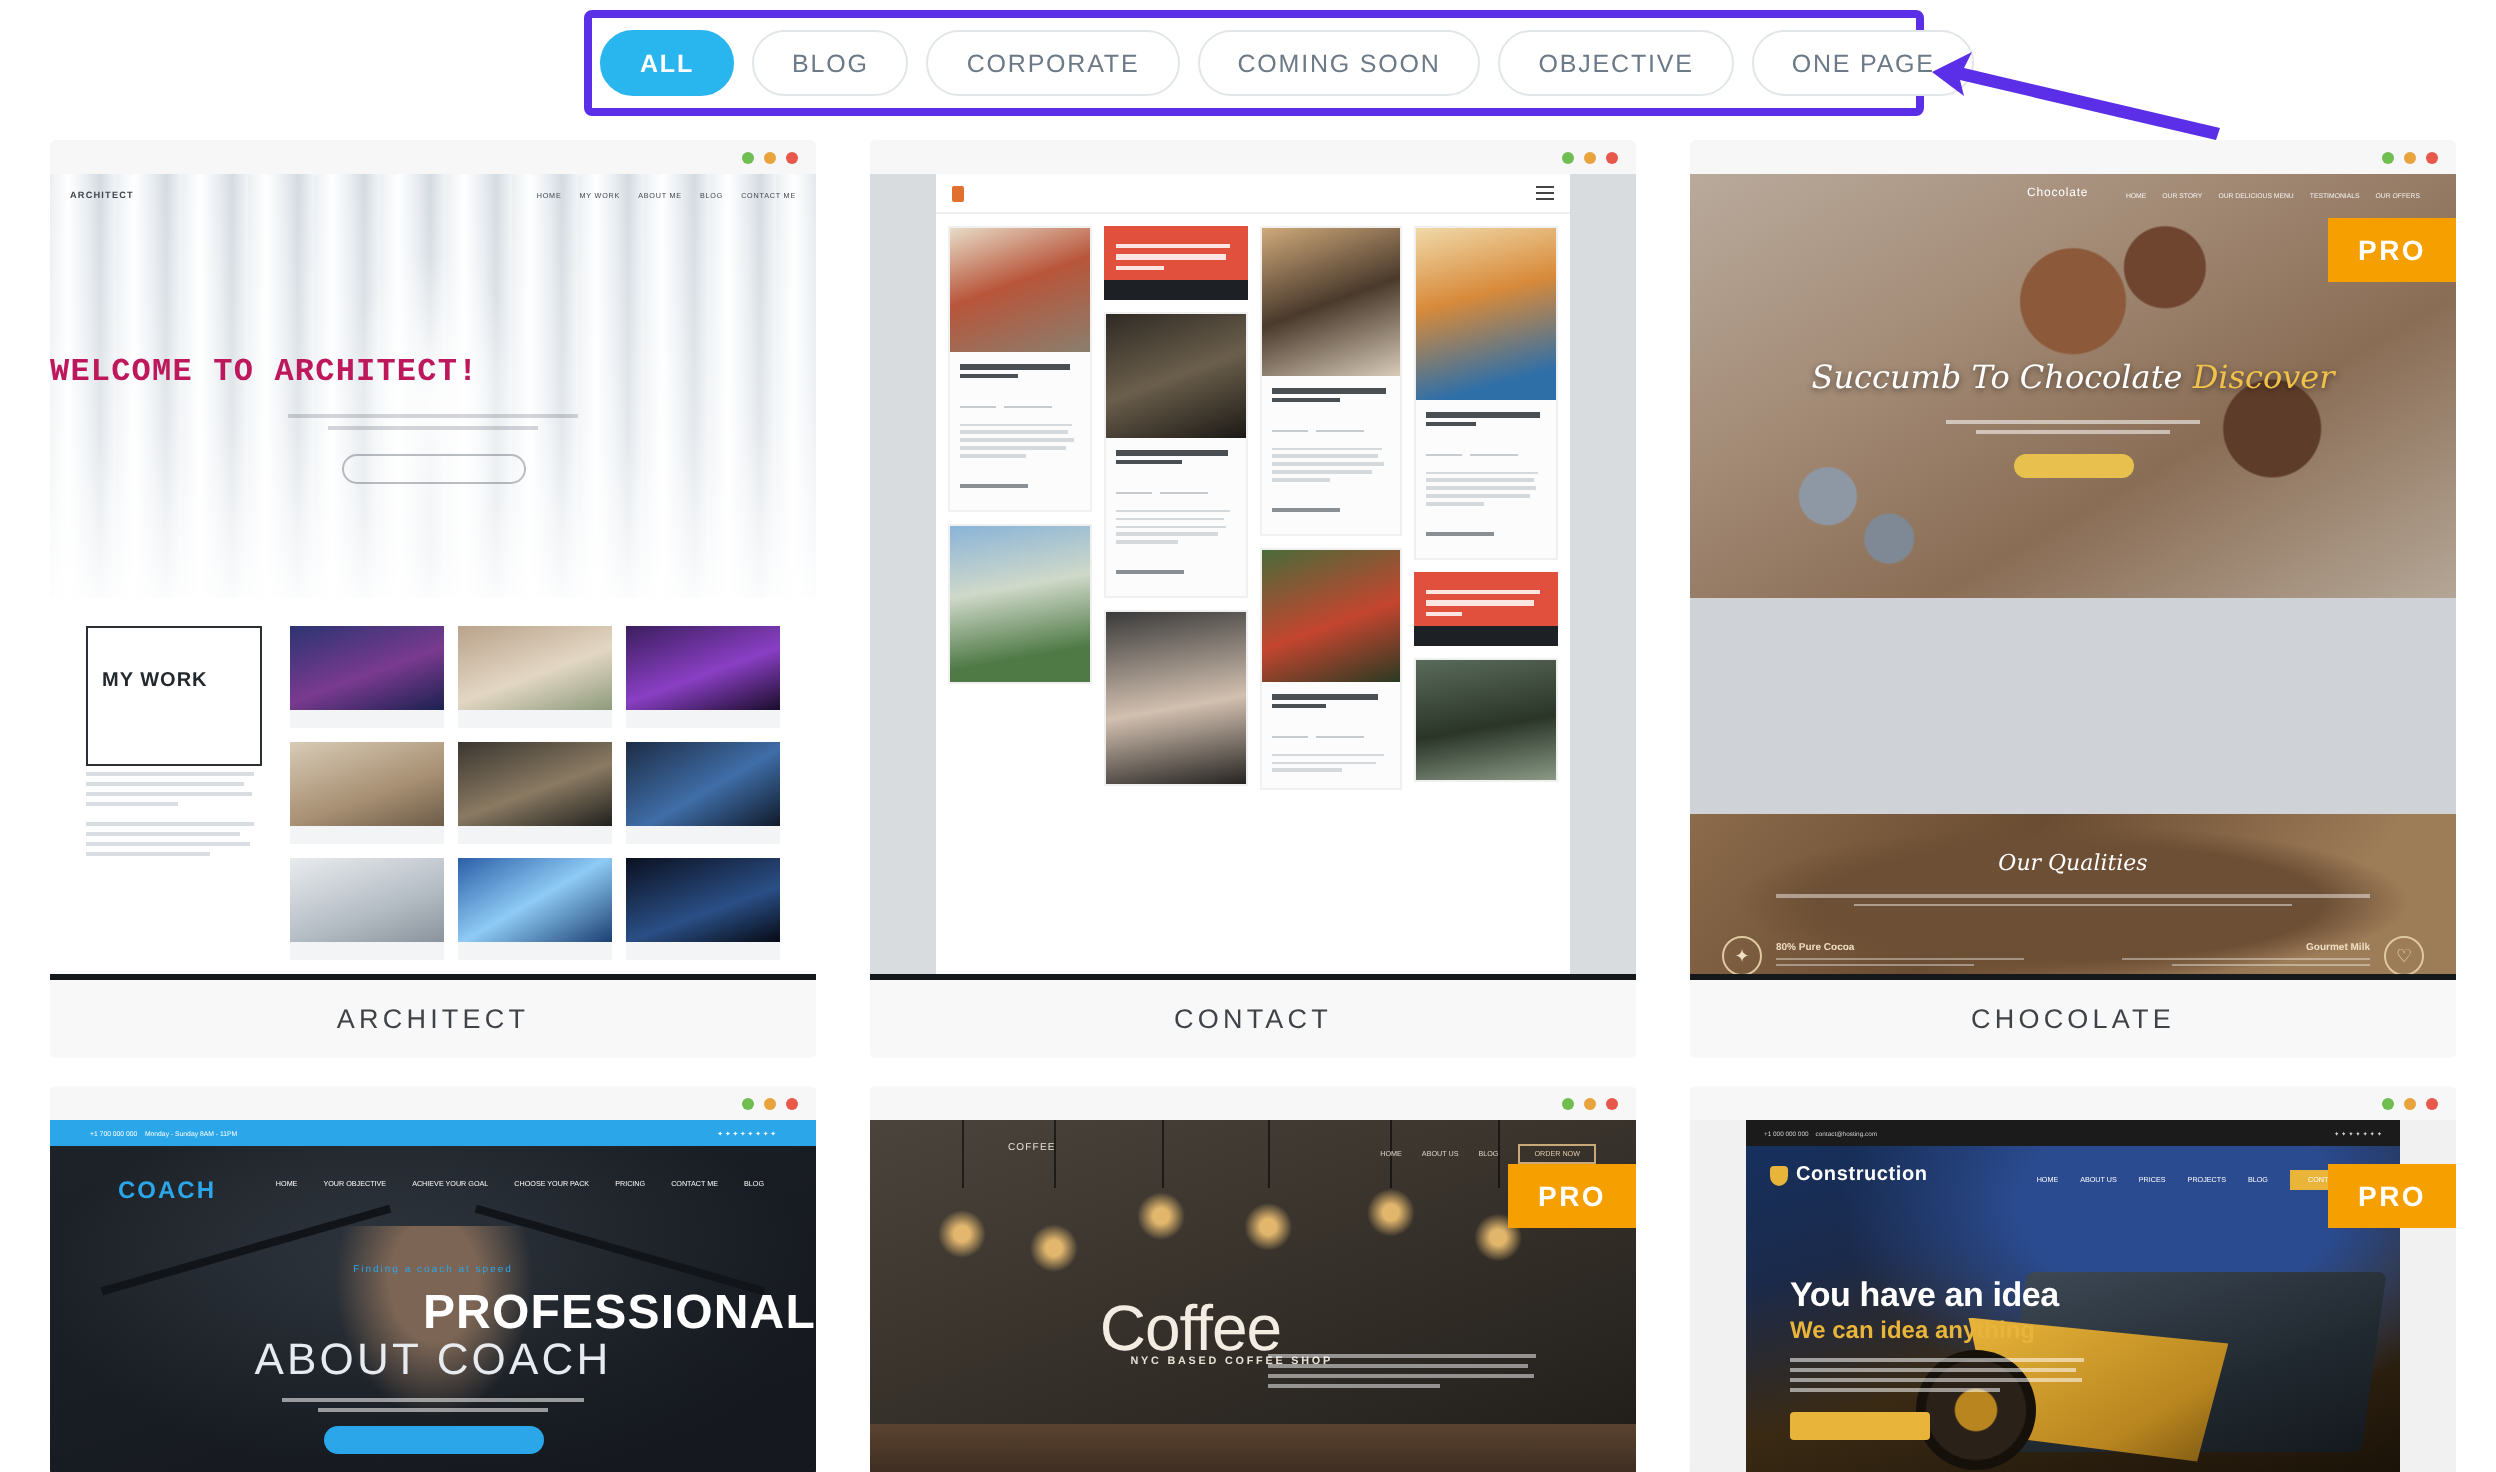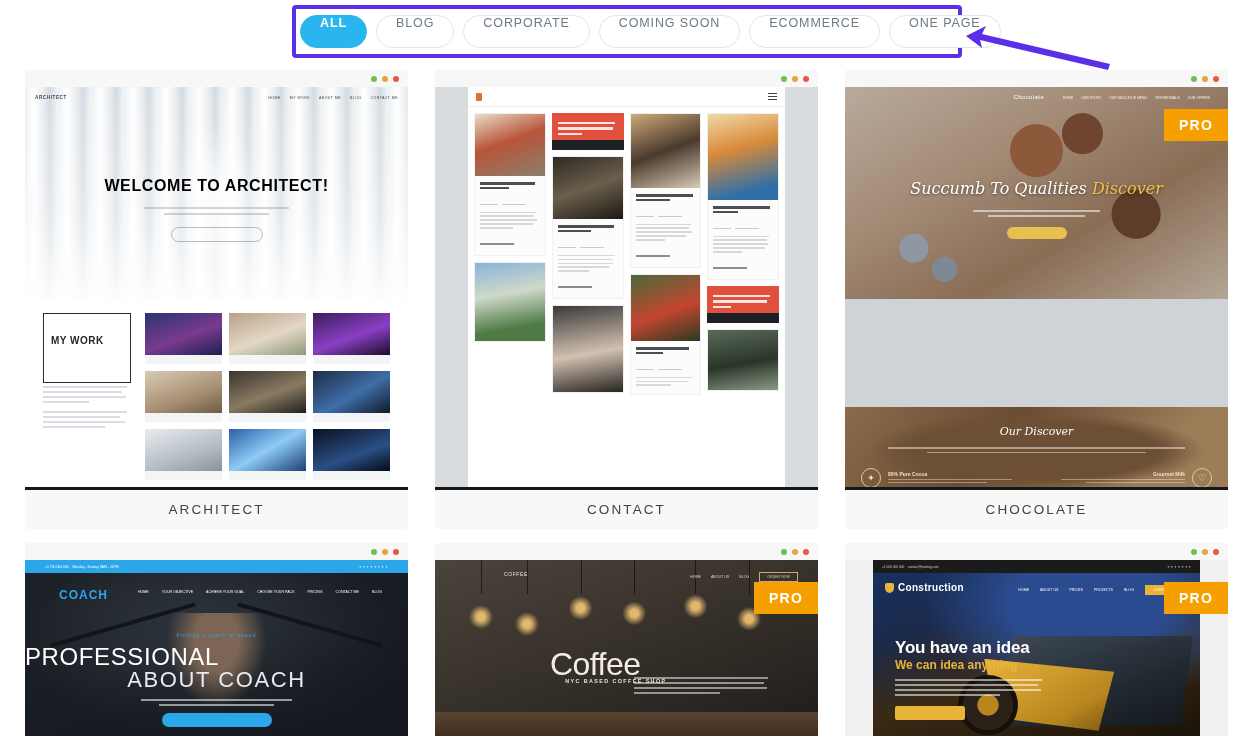--- a/index.html
+++ b/index.html
@@ -36,20 +36,21 @@
   .tab {
     height: 33px;
     padding: 0 19px;
     border-radius: 17px;
     border: 1px solid #e3e6e8;
     background: #ffffff;
     color: #6b7a86;
     font-size: 12.5px;
     letter-spacing: 0.9px;
     display: flex;
+    align-items: center;
     justify-content: center;
     cursor: pointer;
     white-space: nowrap;
     font-family: "Liberation Sans", sans-serif;
   }
   .tab.active {
     background: #29b6ee;
     border-color: #29b6ee;
     color: #ffffff;
     font-weight: bold;
@@ -145,22 +146,22 @@
       repeating-linear-gradient(90deg,
         #e8ecef 0px, #ffffff 9px, #e2e7ec 19px, #c9d2da 25px, #eef2f5 33px),
       linear-gradient(to bottom, #dfe6ec, #f4f7f9);
   }
   .arch-glow {
     position:absolute; left:38%; top:18%; width:24%; height:74%;
     background: radial-gradient(ellipse at center, rgba(255,255,255,.95), rgba(255,255,255,0) 70%);
   }
   .arch-title {
     position:absolute; left:0; right:0; top:90px;
-    text-align:center; color:#000000;
-    font-size:16px; font-weight:bold; letter-spacing:.6px;
+    color:#be185d;
+    font-size:16px; font-weight:bold; letter-spacing:.6px;font-family:Liberation Mono, monospace;
   }
   .arch-lines { position:absolute; left:28%; right:28%; top:116px; }
   .arch-lines i { display:block; height:2px; background:rgba(60,70,80,.22); margin:4px auto; }
   .arch-cta {
     position:absolute; left:50%; top:140px; transform:translateX(-50%);
     width:92px; height:15px; border:1px solid rgba(60,70,80,.35); border-radius:8px;
   }
   .arch-work { position:absolute; left:0; right:0; top:212px; bottom:0; background:#ffffff; padding:14px 18px; display:flex; gap:14px;}
   .arch-left { width: 88px; flex:0 0 88px; }
   .arch-box { border:1.5px solid #2a2f34; height:70px; padding:7px; }
@@ -244,21 +245,21 @@
   .coach-figure { position:absolute; left:50%; top:24%; transform:translateX(-50%); width:120px; height:110px;
     background: radial-gradient(ellipse at 50% 25%, #7c6554 0 26%, rgba(0,0,0,0) 58%);
   }
   .coach-arm { position:absolute; top:30%; width:150px; height:4px; background:#11151a; }
   .coach-arm.l { left:6%; transform:rotate(-16deg); }
   .coach-arm.r { right:6%; transform:rotate(16deg); }
   .coach-logo { position:absolute; left:34px; top:28px; color:#fff; font-size:12px; font-weight:bold; letter-spacing:1px; }
   .coach-logo span { color:#2ba6e8; }
   .coach-nav { position:absolute; right:26px; top:30px; display:flex; gap:13px; font-size:3.6px; color:#fff; }
   .coach-pre { position:absolute; left:0; right:0; top:72px; text-align:center; color:#2ba6e8; font-size:5px; letter-spacing:1px; }
-  .coach-h1 { position:absolute; left:0; right:0; top:83px; text-align:left; color:#fff; font-size:24px; font-weight:normal; letter-spacing:.6px; }
+  .coach-h1 { position:absolute; left:0; right:0; top:83px; text-align:right; color:#fff; font-size:24px; font-weight:bold; letter-spacing:.6px; }
   .coach-h2 { position:absolute; left:0; right:0; top:107px; text-align:center; color:#e7eaee; font-size:22px; letter-spacing:1.6px; }
   .coach-sub { position:absolute; left:28%; right:28%; top:136px; }
   .coach-sub i { display:block; height:1.8px; background:rgba(255,255,255,.55); margin:3px auto; }
   .coach-btn { position:absolute; left:50%; top:153px; transform:translateX(-50%); width:110px; height:14px; background:#2ba6e8; border-radius:7px; }
 
   
   .coffee-hero { position:absolute; inset:0;
     background:
       radial-gradient(circle at 12% 32%, rgba(255,205,120,.85) 0 4px, rgba(255,205,120,0) 12px),
       radial-gradient(circle at 24% 36%, rgba(255,205,120,.85) 0 4px, rgba(255,205,120,0) 12px),
@@ -320,21 +321,21 @@
     <div class="tab">
         <span>BLOG</span>
       </div>
     <div class="tab">
         <span>CORPORATE</span>
       </div>
     <div class="tab">
         <span>COMING SOON</span>
       </div>
     <div class="tab">
-        <span>ECOMMERCE</span>
+        <span>OBJECTIVE</span>
       </div>
     <div class="tab">
         <span>ONE PAGE</span>
       </div>
   </div>
 
   <svg class="arrow-annotation" viewBox="0 0 160 60">
     <path d="M6,16 L26,6 L22,14 L150,44 L148,50 L20,20 L22,28 Z" fill="#5b2ee8"></path>
   </svg>
 </div>
@@ -590,32 +591,32 @@
           <div class="choc-hero"></div>
           <div class="choc-logo">Chocolate</div>
           <div class="choc-nav">
             <span>HOME</span>
             <span>OUR STORY</span>
             <span>OUR DELICIOUS MENU</span>
             <span>TESTIMONIALS</span>
             <span>OUR OFFERS</span>
           </div>
           <div class="choc-title">
-            <span>Succumb To Qualities</span>
+            <span>Succumb To Chocolate</span>
             <b>Discover</b>
           </div>
           <div class="choc-lines">
               <i style="width:92%"></i>
               <i style="width:70%"></i>
             </div>
           <div class="choc-btn"></div>
 
 
           <div class="choc-qual">
-            <div class="cq-h">Our Discover</div>
+            <div class="cq-h">Our Qualities</div>
             <div class="cq-lines">
                 <i style="width:90%"></i>
                 <i style="width:66%"></i>
               </div>
             <div class="cq-items">
               <div class="cq-col">
                 <div class="cq-item">
                     <span class="cq-ico">✦</span>
                     <span class="cq-tx">
                       <b>80% Pure Cocoa</b>

